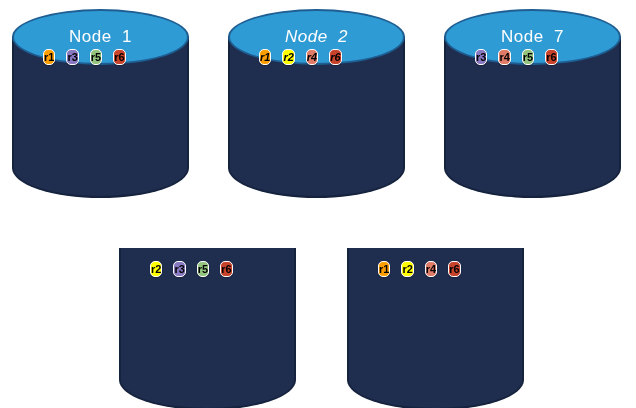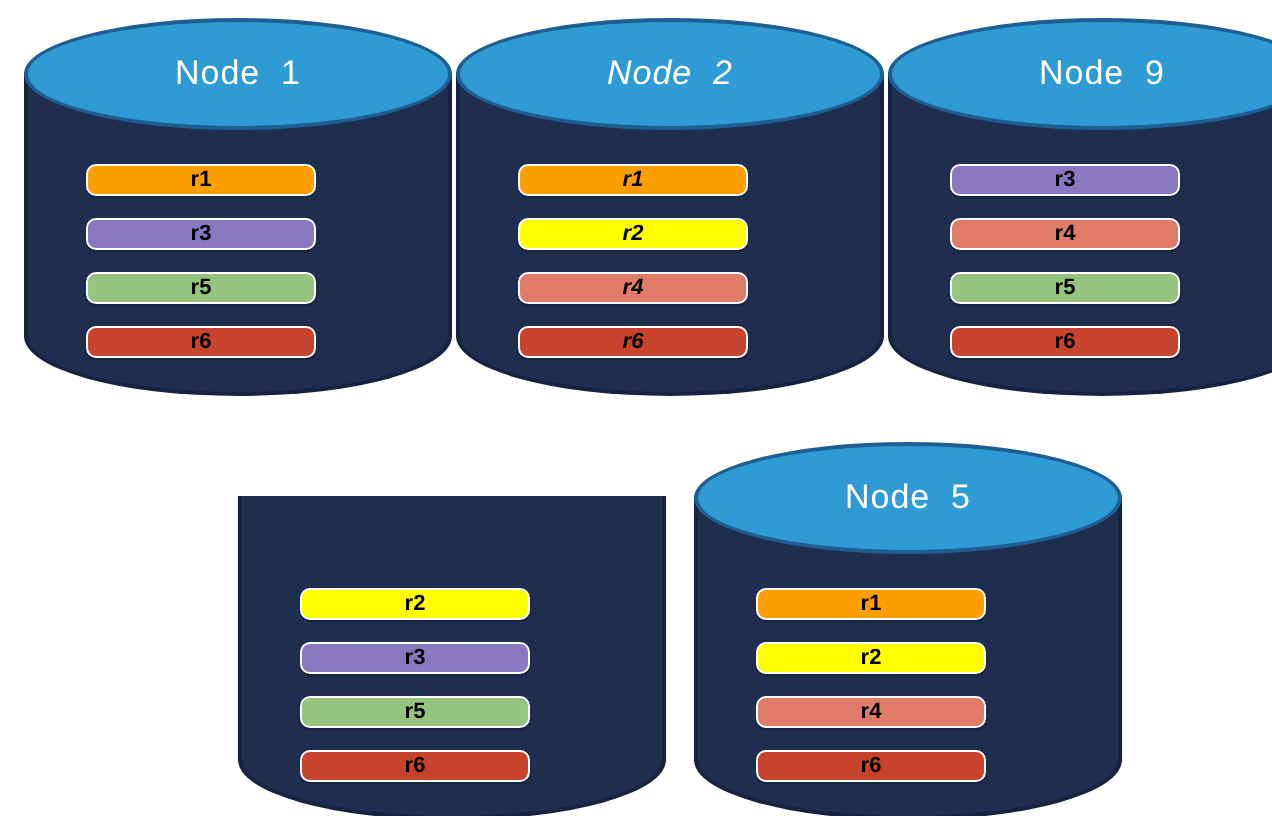--- a/index.html
+++ b/index.html
@@ -4,21 +4,21 @@
 <style>
   html, body { margin: 0; padding: 0; background: #ffffff; }
   #canvas {
     position: relative;
     width: 636px;
     height: 408px;
     background: #ffffff;
     font-family: "Liberation Sans", sans-serif;
     overflow: hidden;
   }
-  .node { position: absolute; width: 214px; height: 189px; }
+  .node { position: absolute; width: 177px; height: 189px; }
   .pos-0 { left: 12px;  top: 9px; }
   .pos-1 { left: 228px; top: 9px; font-style: italic; }
   .pos-2 { left: 444px; top: 9px; }
   .pos-3 { left: 119px; top: 221px; }
   .pos-4 { left: 347px; top: 221px; }
 
   .cyl-body {
     position: absolute;
     left: 0; right: 0; top: 27px; bottom: 0;
     background: var(--body, #1F2D4F);
@@ -40,24 +40,24 @@
     justify-content: center;
   }
   .node-title {
     color: var(--title, #ffffff);
     font-size: 17px;
     letter-spacing: 0.5px;
     white-space: pre;
   }
   .bars {
     position: absolute;
-    left: 31px; top: 73px;
+    left: 31px; top: 40px;
     width: 115px;
     display: flex;
-    flex-direction: column;
+    flex-direction: row;
     gap: 11px;
   }
   .bar {
     height: 16px;
     border: 1px solid rgba(255,255,255,0.95);
     border-radius: 5px;
     box-sizing: border-box;
     display: flex;
     align-items: center;
     justify-content: center;
@@ -110,21 +110,21 @@
           <span>r4</span>
         </div>
         <div class="bar" style="background: rgb(199, 67, 43); border-color: rgb(255, 255, 255);">
           <span>r6</span>
         </div>
       </div>
   </div>
     <div class="node pos-2">
     <div class="cyl-body"></div>
     <div class="cyl-top">
-      <span class="node-title">Node  9</span>
+      <span class="node-title">Node  7</span>
     </div>
     <div class="bars">
         <div class="bar" style="background: rgb(136, 120, 192); border-color: rgb(255, 255, 255);">
           <span>r3</span>
         </div>
         <div class="bar" style="background: rgb(223, 123, 102); border-color: rgb(255, 255, 255);">
           <span>r4</span>
         </div>
         <div class="bar" style="background: rgb(148, 196, 126); border-color: rgb(255, 255, 255);">
           <span>r5</span>
@@ -146,23 +146,20 @@
         <div class="bar" style="background: rgb(148, 196, 126); border-color: rgb(255, 255, 255);">
           <span>r5</span>
         </div>
         <div class="bar" style="background: rgb(199, 67, 43); border-color: rgb(255, 255, 255);">
           <span>r6</span>
         </div>
       </div>
   </div>
     <div class="node pos-4">
     <div class="cyl-body"></div>
-    <div class="cyl-top">
-      <span class="node-title">Node  5</span>
-    </div>
     <div class="bars">
         <div class="bar" style="background: rgb(255, 158, 0); border-color: rgb(255, 255, 255);">
           <span>r1</span>
         </div>
         <div class="bar" style="background: rgb(255, 255, 0); border-color: rgb(255, 255, 255);">
           <span>r2</span>
         </div>
         <div class="bar" style="background: rgb(223, 123, 102); border-color: rgb(255, 255, 255);">
           <span>r4</span>
         </div>

